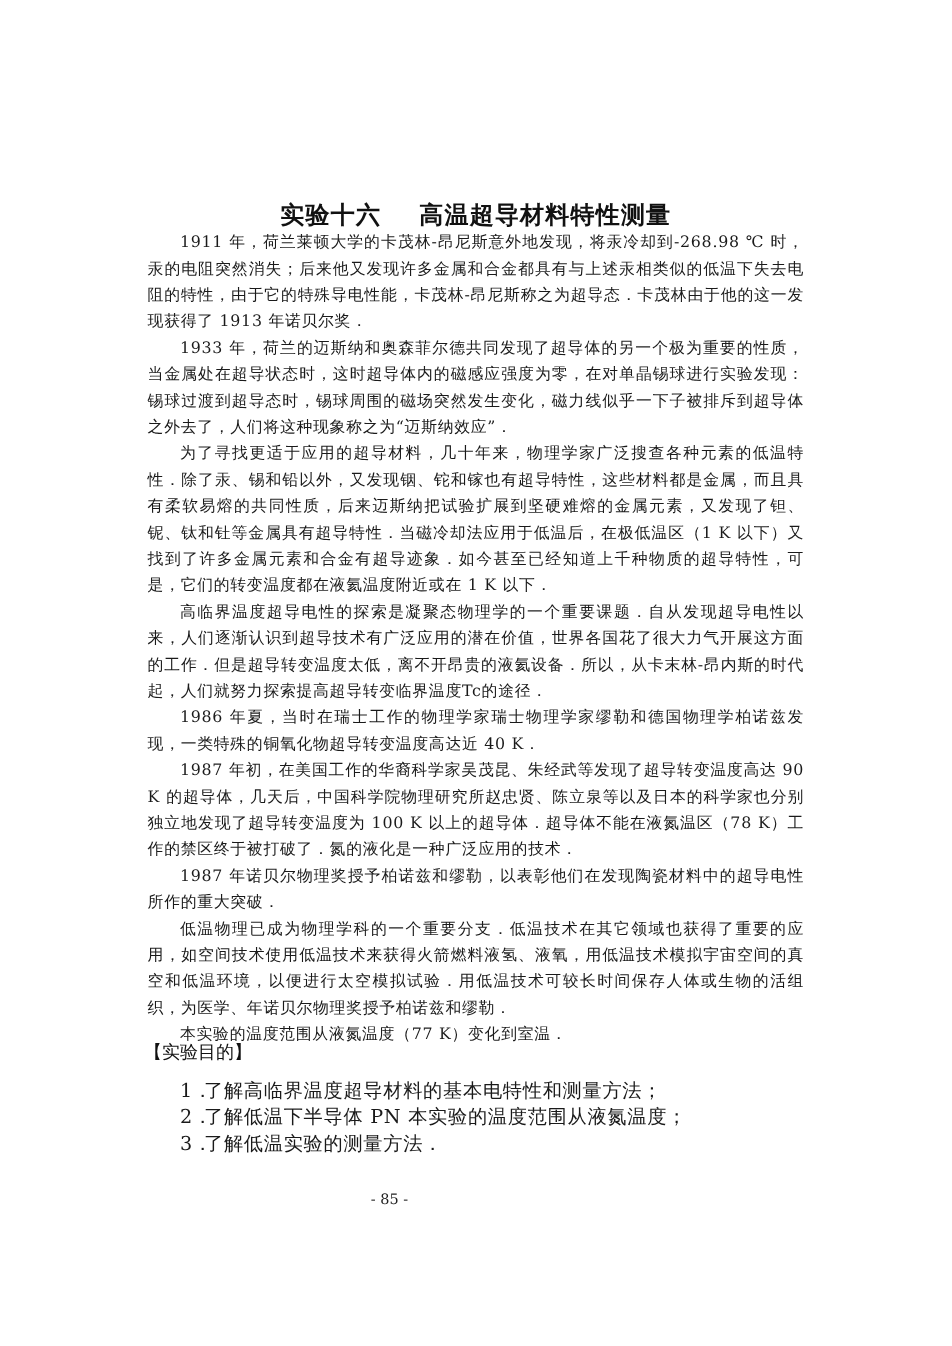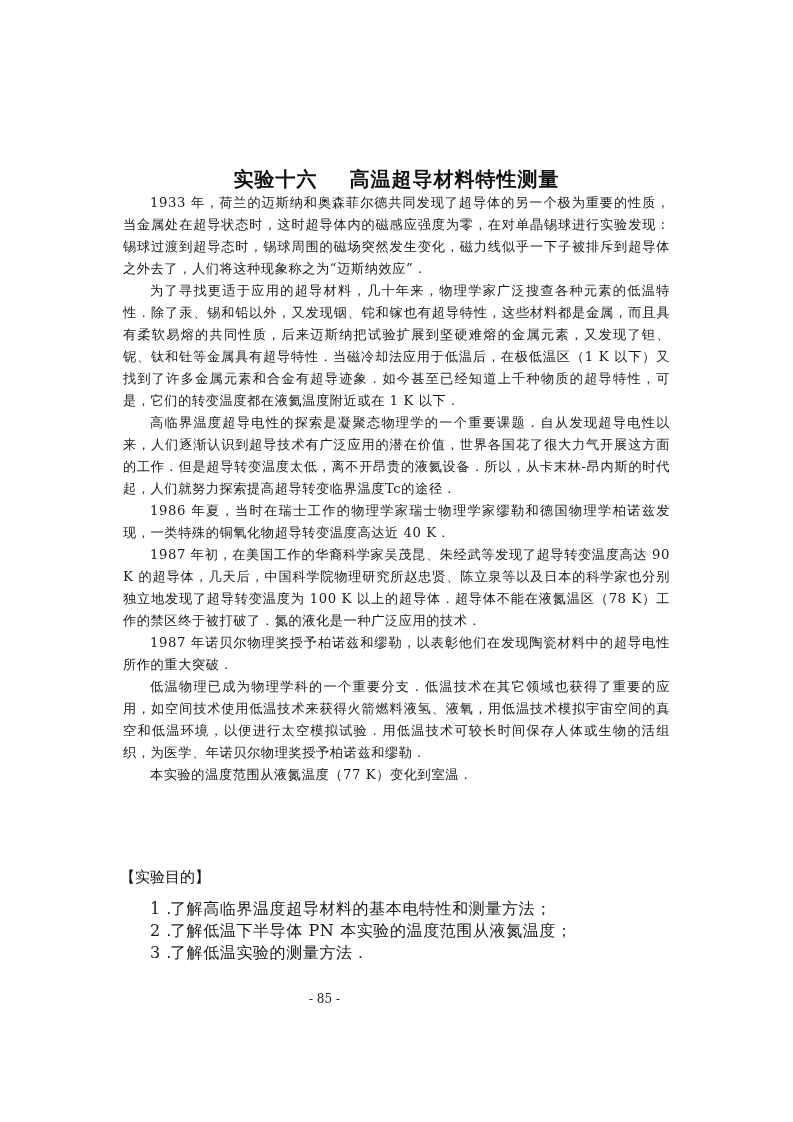--- a/index.html
+++ b/index.html
@@ -21,20 +21,21 @@
   .page-number { position: absolute; left: 0; width: 649px; top: 992px; text-align: center;
            font-size: 12px; color: #222; }
 </style>
 </head>
 <body>
 
 <div class="page">
   <div class="title">实验十六    高温超导材料特性测量</div>
 
   <div class="body-text">
+    <p class="para">1911 年，荷兰莱顿大学的卡茂林-昂尼斯意外地发现，将汞冷却到-268.98 ℃ 时，汞的电阻突然消失；后来他又发现许多金属和合金都具有与上述汞相类似的低温下失去电阻的特性，由于它的特殊导电性能，卡茂林-昂尼斯称之为超导态．卡茂林由于他的这一发现获得了 1913 年诺贝尔奖．</p>
     <p class="para">1933 年，荷兰的迈斯纳和奥森菲尔德共同发现了超导体的另一个极为重要的性质，当金属处在超导状态时，这时超导体内的磁感应强度为零，在对单晶锡球进行实验发现：锡球过渡到超导态时，锡球周围的磁场突然发生变化，磁力线似乎一下子被排斥到超导体之外去了，人们将这种现象称之为“迈斯纳效应”．</p>
     <p class="para">为了寻找更适于应用的超导材料，几十年来，物理学家广泛搜查各种元素的低温特性．除了汞、锡和铅以外，又发现铟、铊和镓也有超导特性，这些材料都是金属，而且具有柔软易熔的共同性质，后来迈斯纳把试验扩展到坚硬难熔的金属元素，又发现了钽、铌、钛和钍等金属具有超导特性．当磁冷却法应用于低温后，在极低温区（1 K 以下）又找到了许多金属元素和合金有超导迹象．如今甚至已经知道上千种物质的超导特性，可是，它们的转变温度都在液氦温度附近或在 1 K 以下．</p>
     <p class="para">高临界温度超导电性的探索是凝聚态物理学的一个重要课题．自从发现超导电性以来，人们逐渐认识到超导技术有广泛应用的潜在价值，世界各国花了很大力气开展这方面的工作．但是超导转变温度太低，离不开昂贵的液氦设备．所以，从卡末林-昂内斯的时代起，人们就努力探索提高超导转变临界温度Tc的途径．</p>
     <p class="para">1986 年夏，当时在瑞士工作的物理学家瑞士物理学家缪勒和德国物理学柏诺兹发现，一类特殊的铜氧化物超导转变温度高达近 40 K．</p>
     <p class="para">1987 年初，在美国工作的华裔科学家吴茂昆、朱经武等发现了超导转变温度高达 90 K 的超导体，几天后，中国科学院物理研究所赵忠贤、陈立泉等以及日本的科学家也分别独立地发现了超导转变温度为 100 K 以上的超导体．超导体不能在液氮温区（78 K）工作的禁区终于被打破了．氮的液化是一种广泛应用的技术．</p>
     <p class="para">1987 年诺贝尔物理奖授予柏诺兹和缪勒，以表彰他们在发现陶瓷材料中的超导电性所作的重大突破．</p>
     <p class="para">低温物理已成为物理学科的一个重要分支．低温技术在其它领域也获得了重要的应用，如空间技术使用低温技术来获得火箭燃料液氢、液氧，用低温技术模拟宇宙空间的真空和低温环境，以便进行太空模拟试验．用低温技术可较长时间保存人体或生物的活组织，为医学、年诺贝尔物理奖授予柏诺兹和缪勒．</p>
     <p class="para">本实验的温度范围从液氮温度（77 K）变化到室温．</p>
   </div>
 

